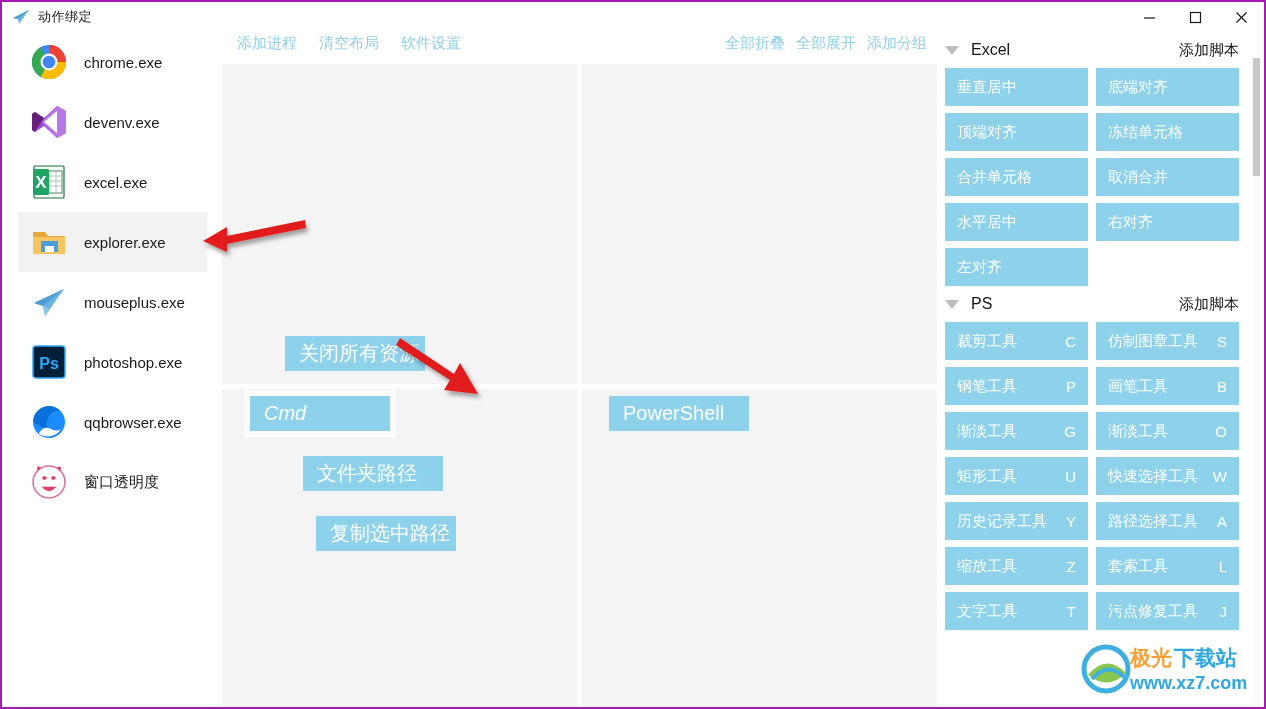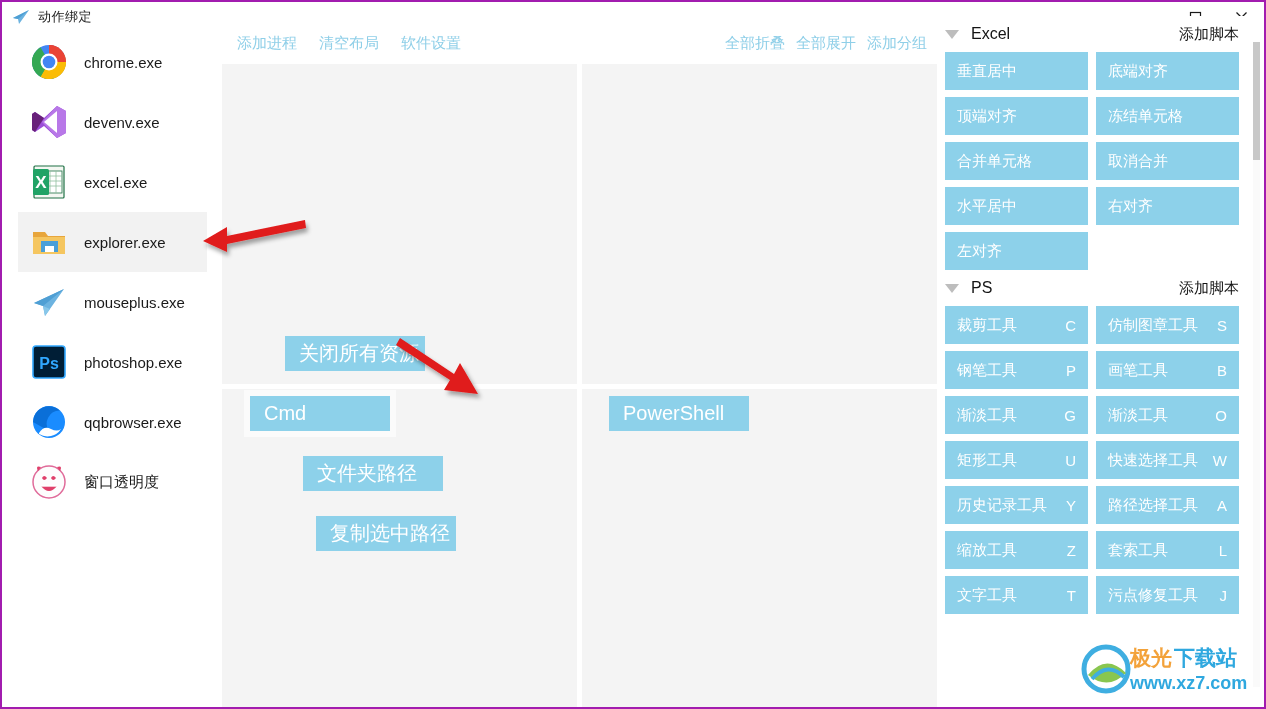--- a/index.html
+++ b/index.html
@@ -87,25 +87,26 @@
     background:#8dd1ea;
     color:#ffffff;
     font-size:20px;
     display:flex; align-items:center;
     padding-left:14px;
     height:35px;
     white-space:nowrap;
   }
   .act-btn.selected {
     outline:6px solid #fbfbfb;
+    font-style:italic;
   }
 
   
   #rightpanel {
-    position:absolute; left:935px; top:14px; width:327px; height:677px;
+    position:absolute; left:935px; top:30px; width:327px; height:677px;
     background:#ffffff; overflow:hidden;
   }
   #rp-inner { position:absolute; left:0; top:0; width:310px; }
   .group-header {
     display:flex; align-items:center;
     height:36px; padding:0 8px 0 8px;
   }
   .caret {
     width:0;height:0;
     border-left:7px solid transparent;

